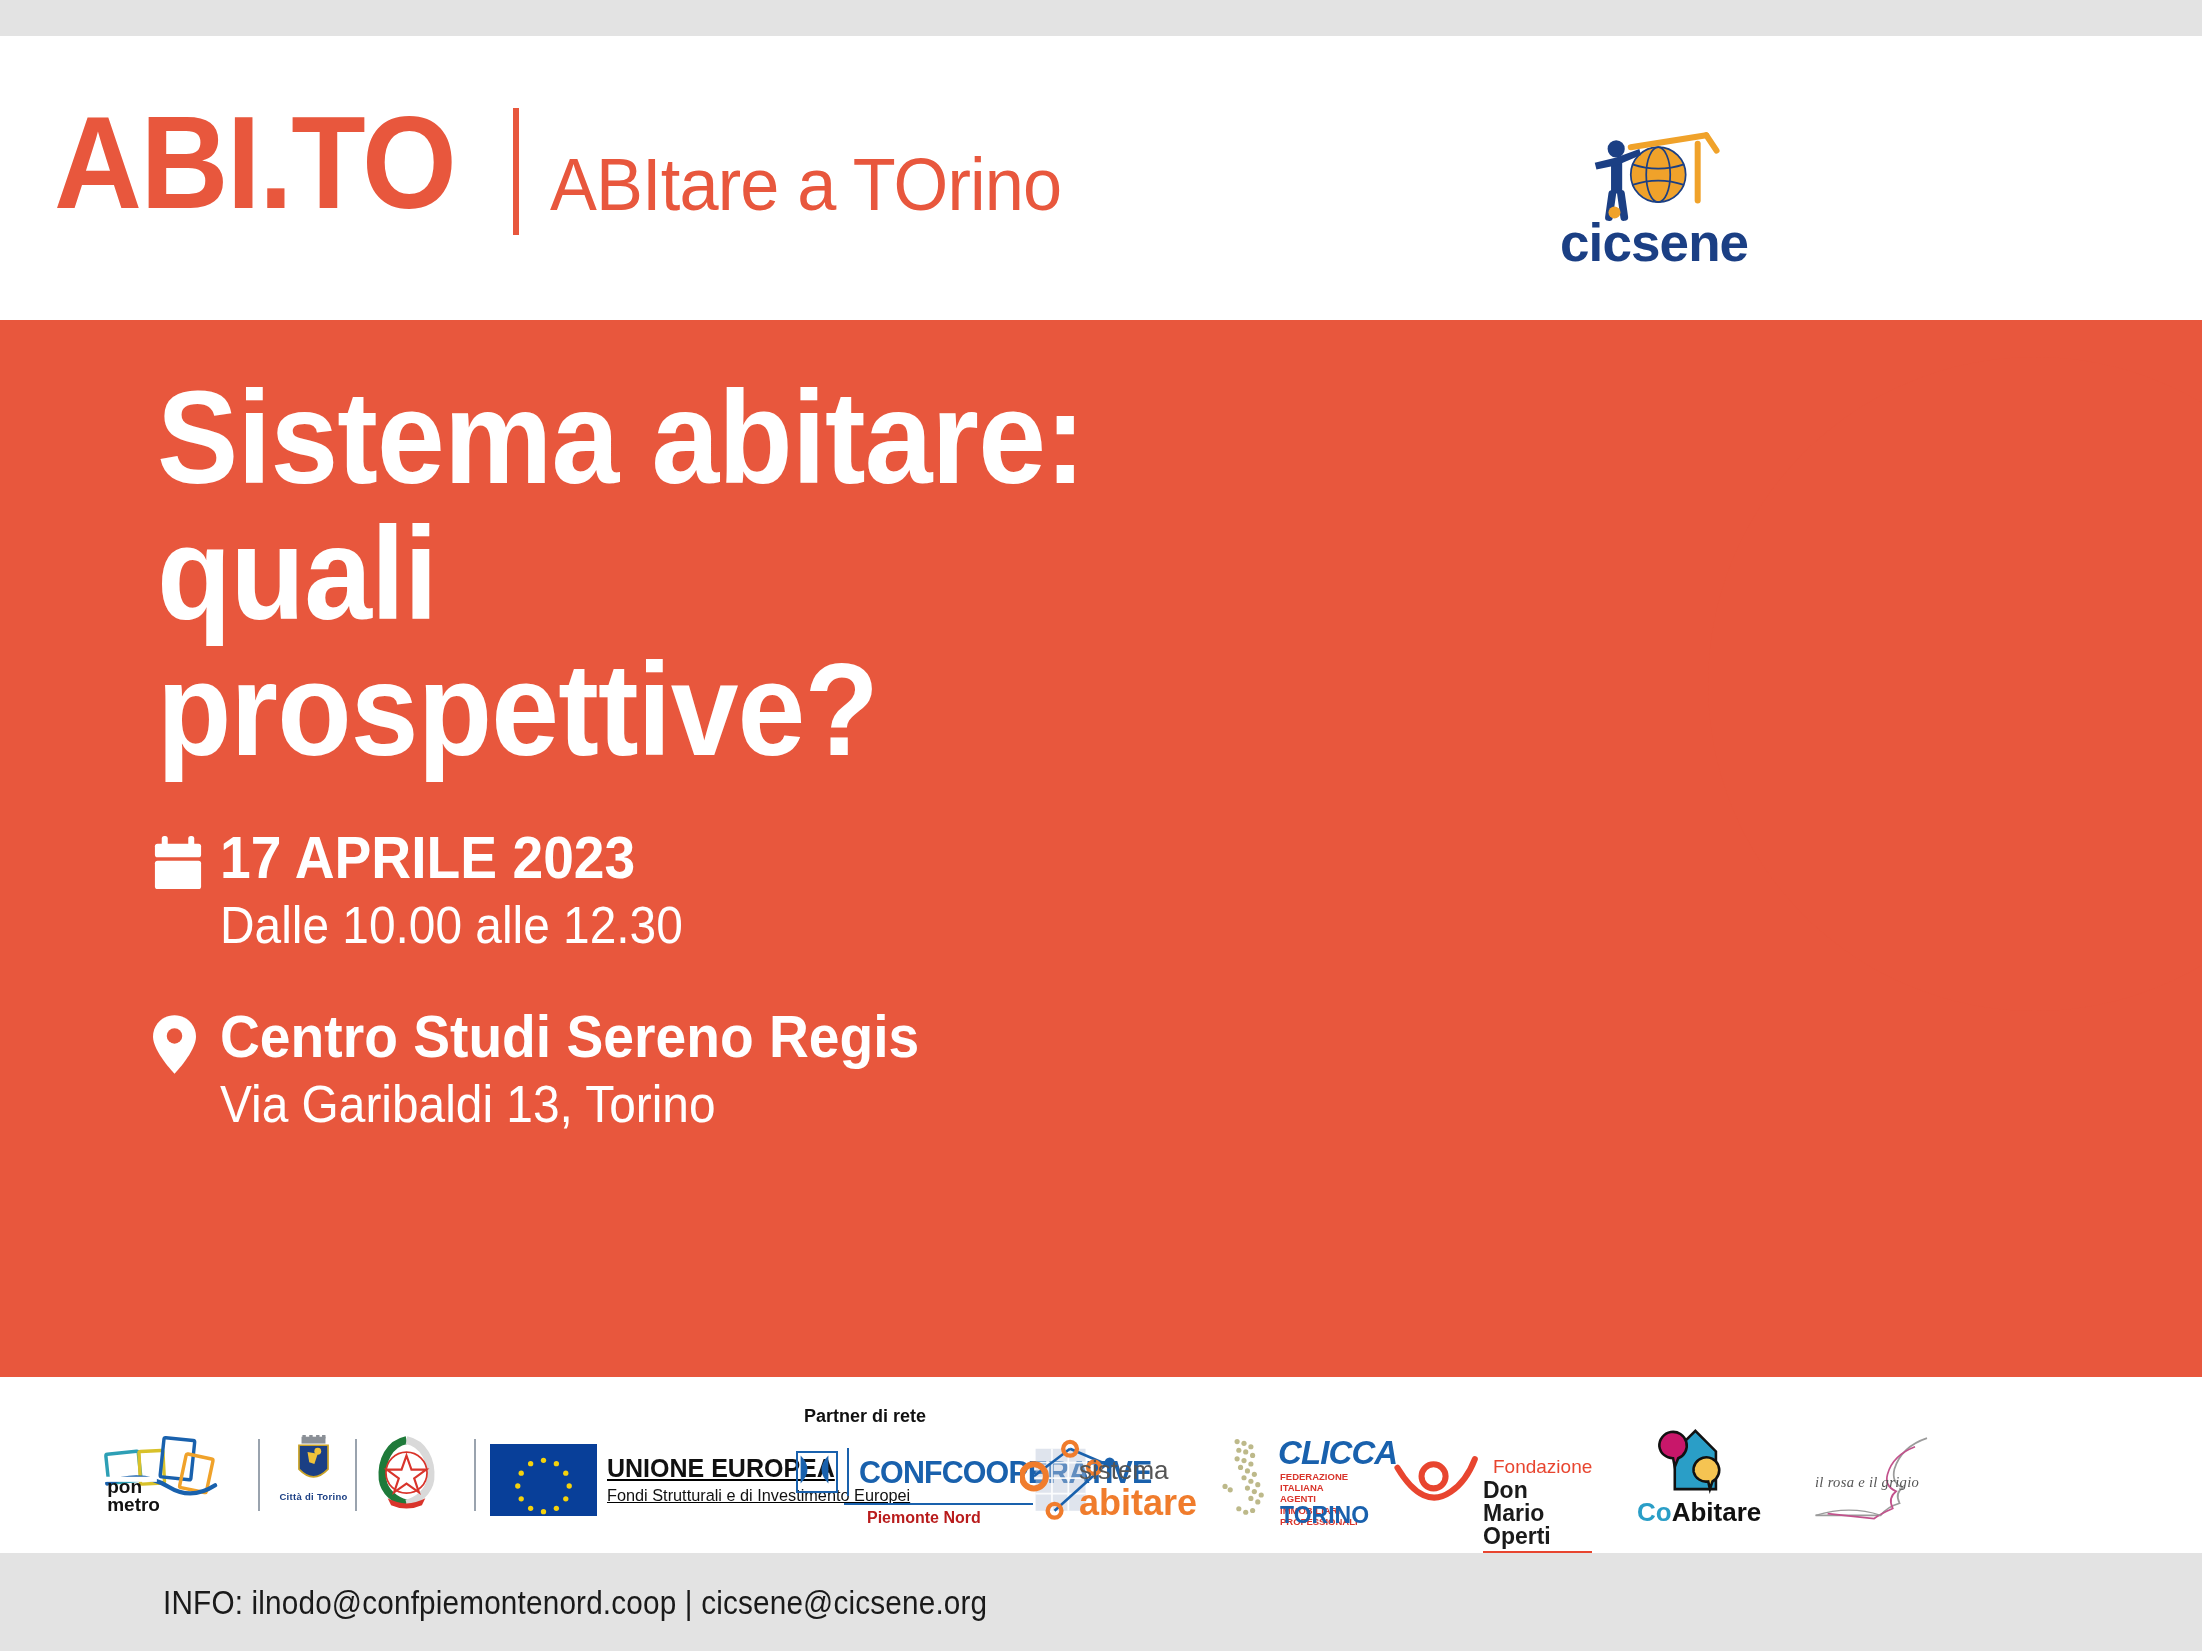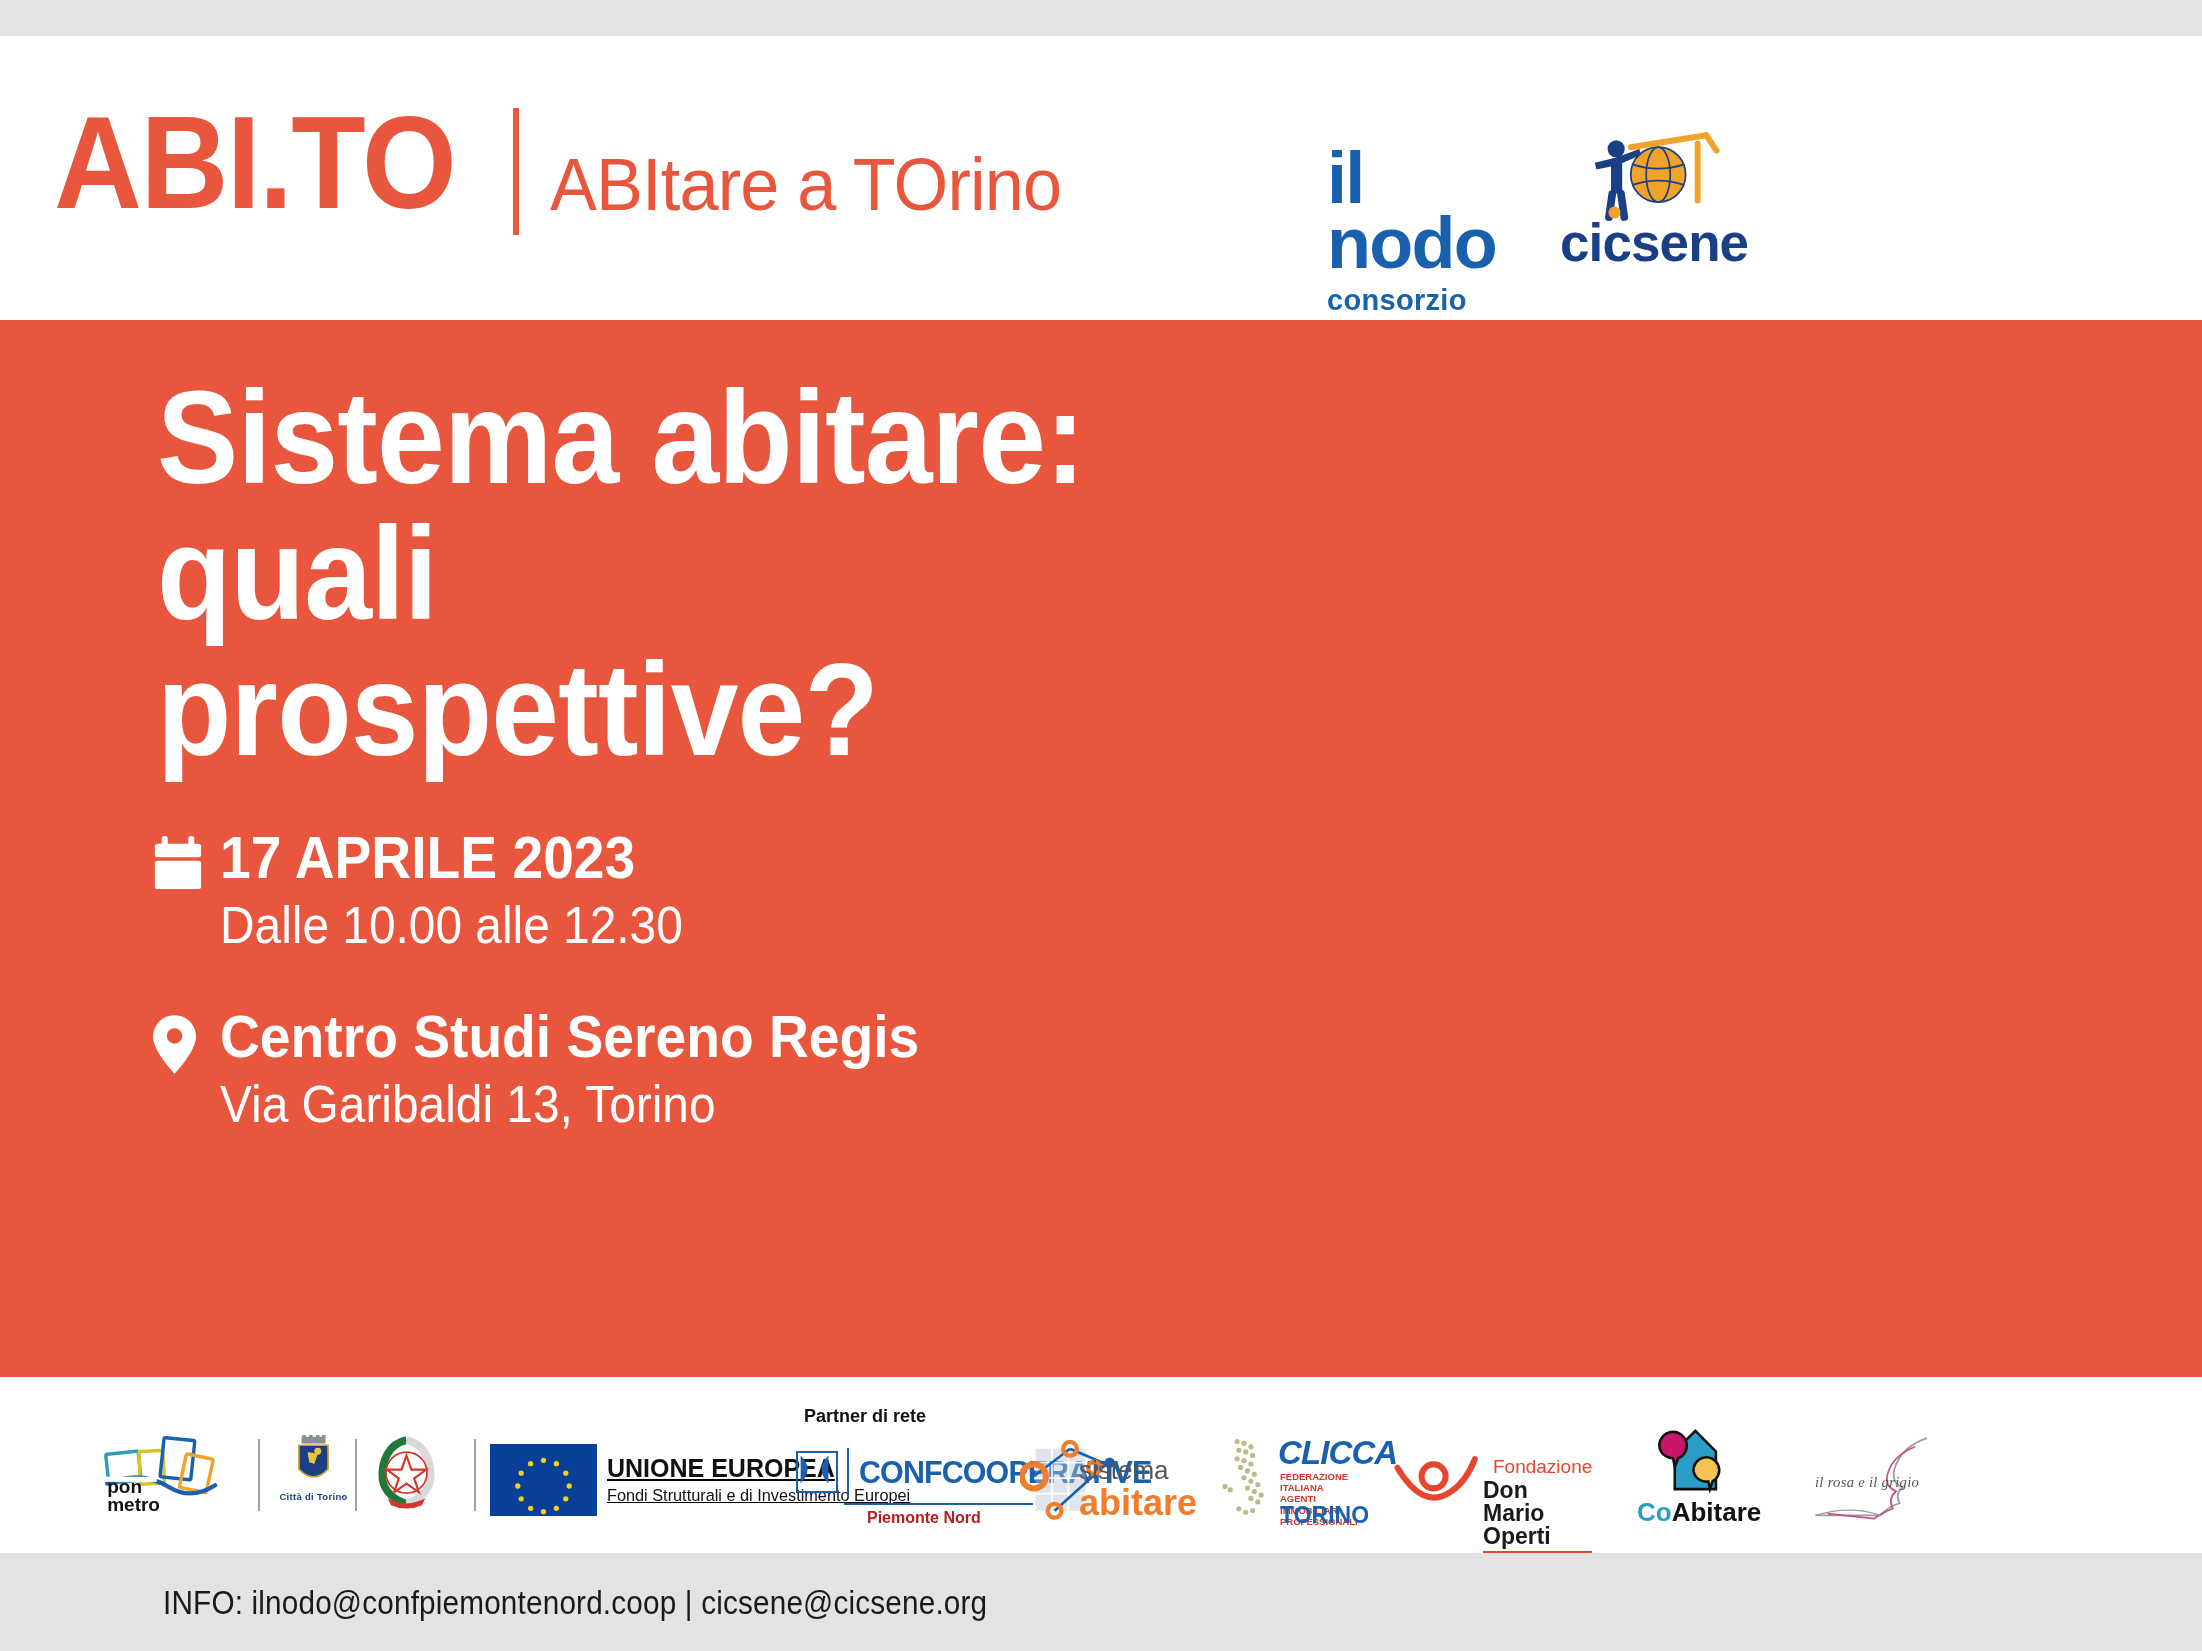--- a/index.html
+++ b/index.html
@@ -388,24 +388,20 @@
 
   <div class="white-corner"></div>
 
   <div class="header">
     <div class="brand">
       <div class="brand-main lbl">ABI.TO</div>
       <div class="brand-rule"></div>
       <div class="brand-sub lbl">ABItare a TOrino</div>
     </div>
 
-    <div class="logo-ilnodo">
-      <div class="ilnodo-word">il nodo</div>
-      <div class="ilnodo-sub">consorzio</div>
-    </div>
 
     <div class="logo-cicsene">
       <svg class="cic-art" viewBox="0 0 190 110">
 
         <circle cx="104" cy="54" r="32" fill="#f0a22a"></circle>
         <g stroke="#1b3f84" stroke-width="2" fill="none">
           <ellipse cx="104" cy="54" rx="32" ry="32"></ellipse>
           <ellipse cx="104" cy="54" rx="14" ry="32"></ellipse>
           <path d="M74 42 Q104 52 134 42"></path>
           <path d="M74 66 Q104 56 134 66"></path>

